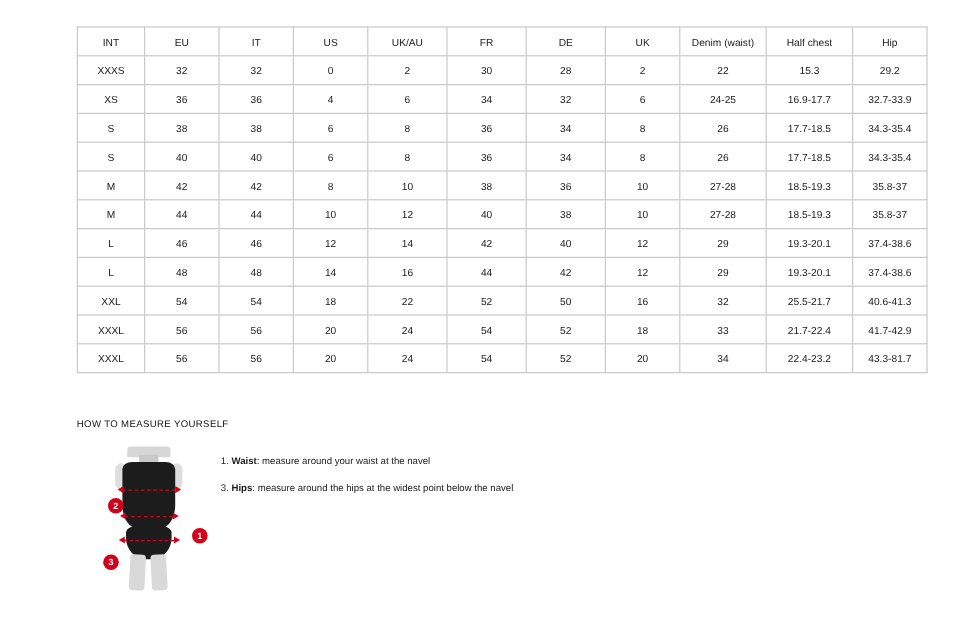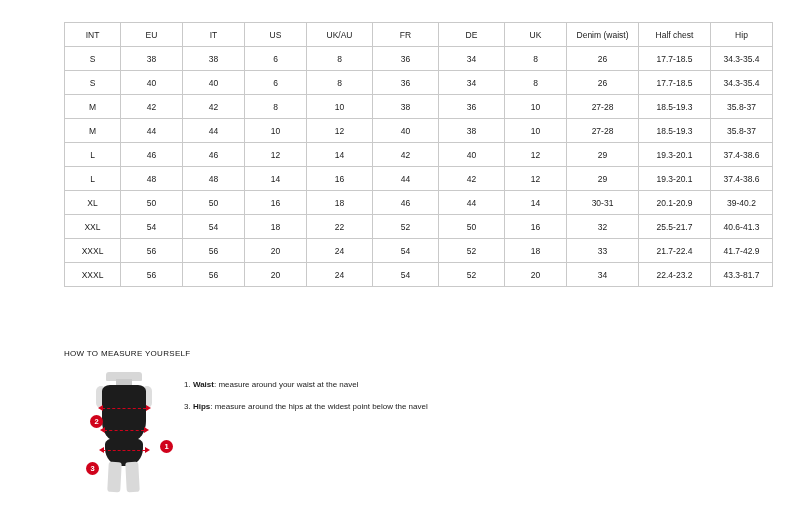--- a/index.html
+++ b/index.html
@@ -232,20 +232,46 @@
           <th>FR</th>
           <th>DE</th>
           <th>UK</th>
           <th class="left-align">Denim (waist)</th>
           <th class="left-align">Half chest</th>
           <th class="left-align">Hip</th>
         </tr>
       </thead>
       <tbody>
         <tr>
+          <td>XXXS</td>
+          <td>32</td>
+          <td>32</td>
+          <td>0</td>
+          <td>2</td>
+          <td>30</td>
+          <td>28</td>
+          <td>2</td>
+          <td>22</td>
+          <td class="left-align">15.3</td>
+          <td class="left-align">29.2</td>
+        </tr>
+        <tr>
+          <td>XS</td>
+          <td>36</td>
+          <td>36</td>
+          <td>4</td>
+          <td>6</td>
+          <td>34</td>
+          <td>32</td>
+          <td>6</td>
+          <td>24-25</td>
+          <td class="left-align">16.9-17.7</td>
+          <td class="left-align">32.7-33.9</td>
+        </tr>
+        <tr>
           <td>S</td>
           <td>38</td>
           <td>38</td>
           <td>6</td>
           <td>8</td>
           <td>36</td>
           <td>34</td>
           <td>8</td>
           <td>26</td>
           <td class="left-align">17.7-18.5</td>
@@ -310,33 +336,20 @@
           <td>14</td>
           <td>16</td>
           <td>44</td>
           <td>42</td>
           <td>12</td>
           <td>29</td>
           <td class="left-align">19.3-20.1</td>
           <td class="left-align">37.4-38.6</td>
         </tr>
         <tr>
-          <td>XL</td>
-          <td>50</td>
-          <td>50</td>
-          <td>16</td>
-          <td>18</td>
-          <td>46</td>
-          <td>44</td>
-          <td>14</td>
-          <td>30-31</td>
-          <td class="left-align">20.1-20.9</td>
-          <td class="left-align">39-40.2</td>
-        </tr>
-        <tr>
           <td>XXL</td>
           <td>54</td>
           <td>54</td>
           <td>18</td>
           <td>22</td>
           <td>52</td>
           <td>50</td>
           <td>16</td>
           <td>32</td>
           <td class="left-align">25.5-21.7</td>

